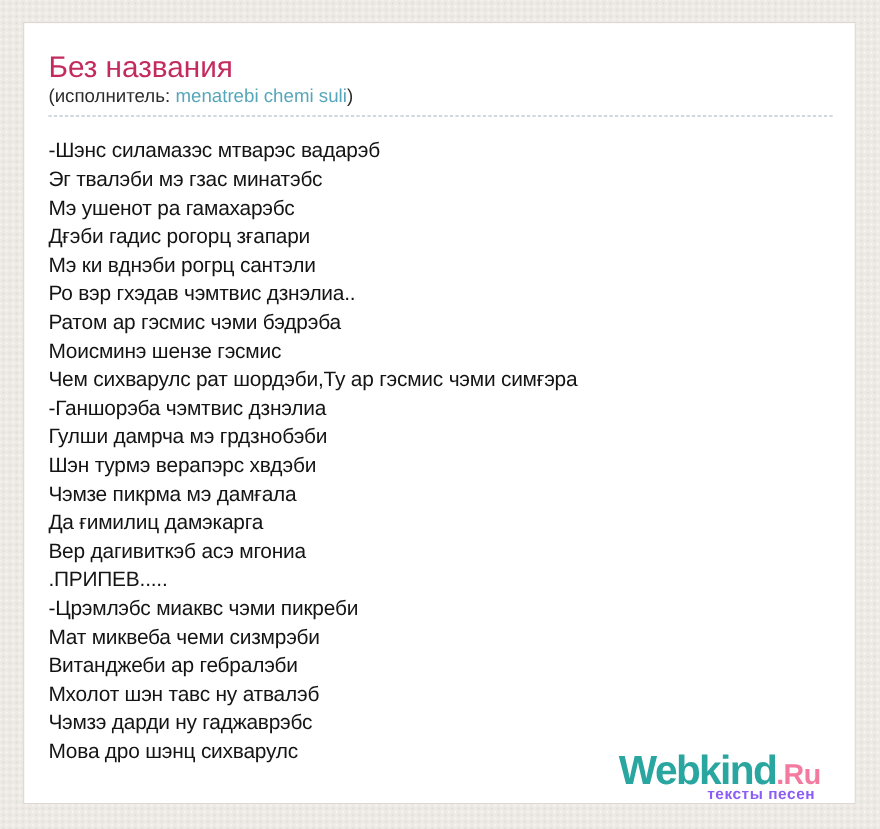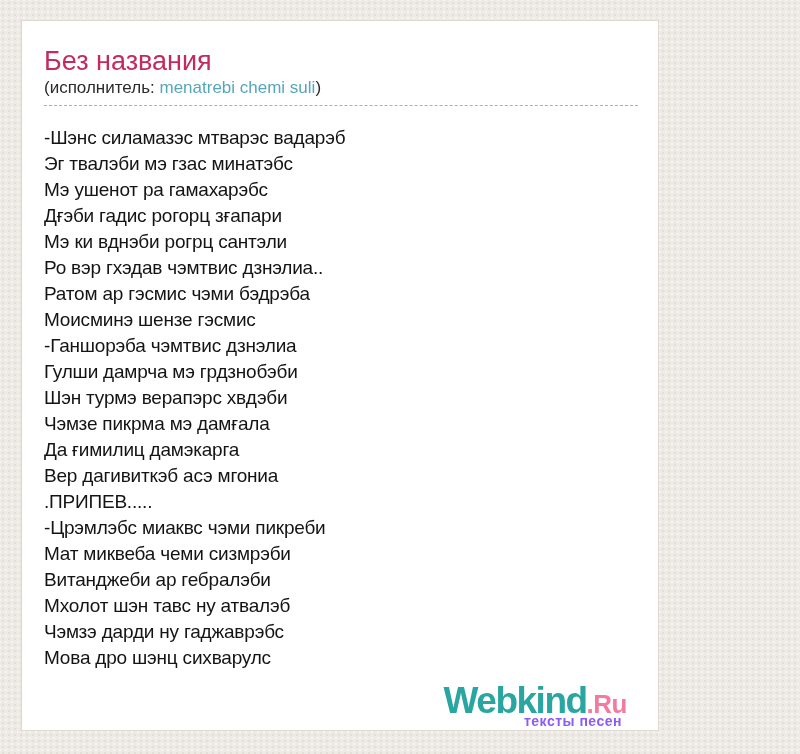--- a/index.html
+++ b/index.html
@@ -14,21 +14,21 @@
     background-image:
       radial-gradient(#e2ded8 1px, transparent 1.2px),
       radial-gradient(#f7f5f2 1px, transparent 1.2px);
     background-size: 6px 6px, 6px 6px;
     background-position: 0 0, 3px 3px;
     overflow: hidden;
   }
   .page {
     position: relative;
     box-sizing: border-box;
-    width: 638px;
+    width: 757px;
     height: 711px;
     margin: 20px 22px 0 21px;
     background: #ffffff;
     border: 1px solid #ddd8d1;
     padding: 26px 20px 8px 22px;
   }
   .song-title {
     margin: 0;
     font-size: 27px;
     font-weight: normal;
@@ -100,20 +100,21 @@
 
   <div class="lyrics">
       <div class="lyric-line">-Шэнс силамазэс мтварэс вадарэб</div>
       <div class="lyric-line">Эг твалэби мэ гзас минатэбс</div>
       <div class="lyric-line">Мэ ушенот ра гамахарэбс</div>
       <div class="lyric-line">Дғэби гадис рогорц зғапари</div>
       <div class="lyric-line">Мэ ки вднэби рогрц сантэли</div>
       <div class="lyric-line">Ро вэр гхэдав чэмтвис дзнэлиа..</div>
       <div class="lyric-line">Ратом ар гэсмис чэми бэдрэба</div>
       <div class="lyric-line">Моисминэ шензе гэсмис</div>
+      <div class="lyric-line">Чем сихварулс рат шордэби,Ту ар гэсмис чэми симғэра</div>
       <div class="lyric-line">-Ганшорэба чэмтвис дзнэлиа</div>
       <div class="lyric-line">Гулши дамрча мэ грдзнобэби</div>
       <div class="lyric-line">Шэн турмэ верапэрс хвдэби</div>
       <div class="lyric-line">Чэмзе пикрма мэ дамғала</div>
       <div class="lyric-line">Да ғимилиц дамэкарга</div>
       <div class="lyric-line">Вер дагивиткэб асэ мгониа</div>
       <div class="lyric-line">.ПРИПЕВ.....</div>
       <div class="lyric-line">-Црэмлэбс миаквс чэми пикреби</div>
       <div class="lyric-line">Мат миквеба чеми сизмрэби</div>
       <div class="lyric-line">Витанджеби ар гебралэби</div>

